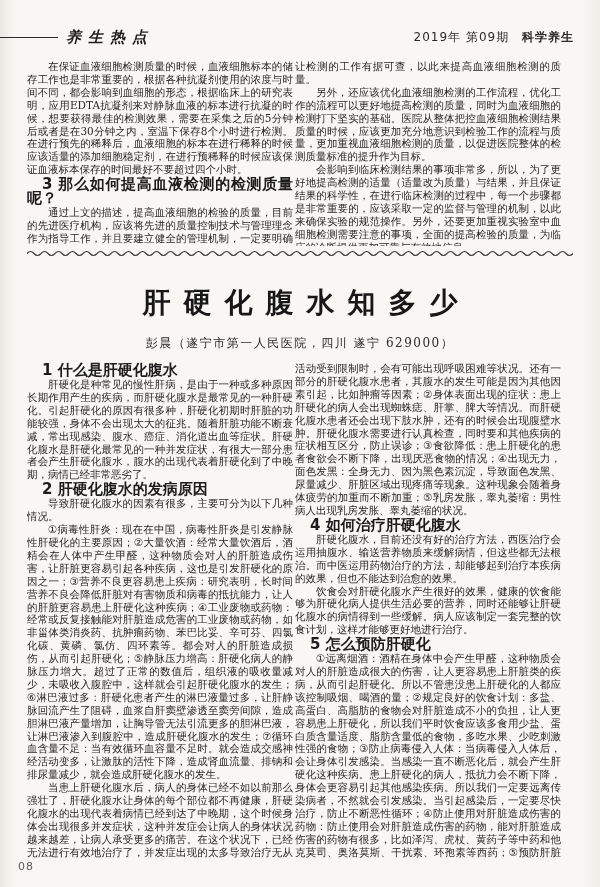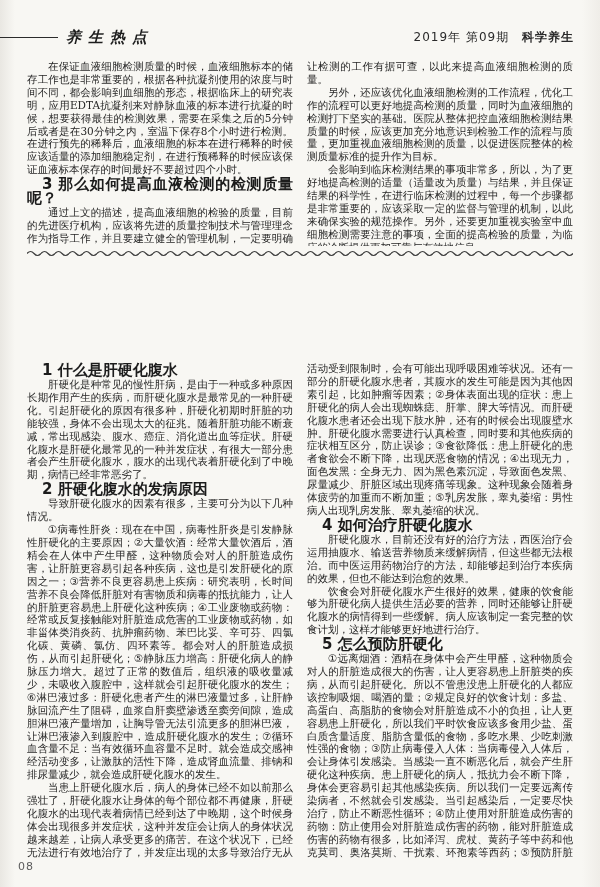--- a/index.html
+++ b/index.html
@@ -13,21 +13,21 @@
   
   .header{position:absolute;top:26px;left:0;right:26px;height:22px;
     display:flex;justify-content:space-between;align-items:center;}
   .brand-wrap{display:flex;align-items:center;}
   .brand-line{display:inline-block;width:58px;height:0;border-top:1.6px solid #2b2b2b;margin-right:8px;}
   .brand{font-family:"DejaVu Serif",serif;font-weight:700;font-style:italic;
     font-size:15px;letter-spacing:7px;color:#1d1d1d;}
   .issue{font-size:12px;color:#2a2a2a;letter-spacing:1px;}
   .issue b{margin-left:8px;font-weight:800;}
   
-  .cols{position:absolute;left:27px;right:27px;display:flex;gap:14px;}
+  .cols{position:absolute;left:27px;right:27px;display:flex;gap:2px;}
   .col{width:266px;overflow:hidden;text-align:justify;}
   .top-section{top:60px;height:186px;}
   .body-section{top:362px;height:498px;}
   p.para{margin:0;text-indent:2em;font-size:10.5px;line-height:12.9px;
     font-family:"DejaVu Serif","DejaVu Sans",serif;color:#262626;}
   p.para.cont{text-indent:0;}
   p.subhead{margin:1px 0;text-indent:1em;font-size:15px;line-height:14px;
     font-weight:700;font-family:"DejaVu Sans",sans-serif;color:#1c1c1c;}
   
   .wavy{position:absolute;top:243px;left:27px;right:27px;height:9px;}
@@ -74,20 +74,24 @@
     <svg width="100%" height="9" preserveAspectRatio="none">
       <defs>
         <pattern id="wave" width="14" height="9" patternUnits="userSpaceOnUse">
           <path d="M0 4.5 Q3.5 0.5 7 4.5 T14 4.5" fill="none" stroke="#3c3c3c" stroke-width="1.2"></path>
         </pattern>
       </defs>
       <rect width="100%" height="9" fill="url(#wave)"></rect>
     </svg>
   </div>
 
+  <div class="article-head">
+    <h1 class="title">肝硬化腹水知多少</h1>
+    <div class="author">彭晨（遂宁市第一人民医院，四川 遂宁 629000）</div>
+  </div>
 
   <div class="cols body-section">
     <div class="col">
       <p class="subhead">1 什么是肝硬化腹水</p>
       <p class="para">肝硬化是种常见的慢性肝病，是由于一种或多种原因长期作用产生的疾病，而肝硬化腹水是最常见的一种肝硬化。引起肝硬化的原因有很多种，肝硬化初期时肝脏的功能较强，身体不会出现太大的征兆。随着肝脏功能不断衰减，常出现感染、腹水、癌症、消化道出血等症状。肝硬化腹水是肝硬化最常见的一种并发症状，有很大一部分患者会产生肝硬化腹水，腹水的出现代表着肝硬化到了中晚期，病情已经非常恶劣了。</p>
       <p class="subhead">2 肝硬化腹水的发病原因</p>
       <p class="para">导致肝硬化腹水的因素有很多，主要可分为以下几种情况。</p>
       <p class="para">①病毒性肝炎：现在在中国，病毒性肝炎是引发静脉性肝硬化的主要原因；②大量饮酒：经常大量饮酒后，酒精会在人体中产生甲醛，这种物质会对人的肝脏造成伤害，让肝脏更容易引起各种疾病，这也是引发肝硬化的原因之一；③营养不良更容易患上疾病：研究表明，长时间营养不良会降低肝脏对有害物质和病毒的抵抗能力，让人的肝脏更容易患上肝硬化这种疾病；④工业废物或药物：经常或反复接触能对肝脏造成危害的工业废物或药物，如非甾体类消炎药、抗肿瘤药物、苯巴比妥、辛可芬、四氯化碳、黄磷、氯仿、四环素等。都会对人的肝脏造成损伤，从而引起肝硬化；⑤静脉压力增高：肝硬化病人的静脉压力增大。超过了正常的数值后，组织液的吸收量减少，未吸收入腹腔中，这样就会引起肝硬化腹水的发生；⑥淋巴液过多：肝硬化患者产生的淋巴液量过多，让肝静脉回流产生了阻碍，血浆自肝窦壁渗透至窦旁间隙，造成胆淋巴液产量增加，让胸导管无法引流更多的胆淋巴液，让淋巴液渗入到腹腔中，造成肝硬化腹水的发生；⑦循环血含量不足：当有效循环血容量不足时。就会造成交感神经活动变多，让激肽的活性下降，造成肾血流量、排钠和排尿量减少，就会造成肝硬化腹水的发生。</p>
       <p class="para">当患上肝硬化腹水后，病人的身体已经不如以前那么强壮了，肝硬化腹水让身体的每个部位都不再健康，肝硬化腹水的出现代表着病情已经到达了中晚期，这个时候身体会出现很多并发症状，这种并发症会让病人的身体状况越来越差，让病人承受更多的痛苦。在这个状况下，已经无法进行有效地治疗了，并发症出现的太多导致治疗无从下手，也无法救治了。</p>
 

